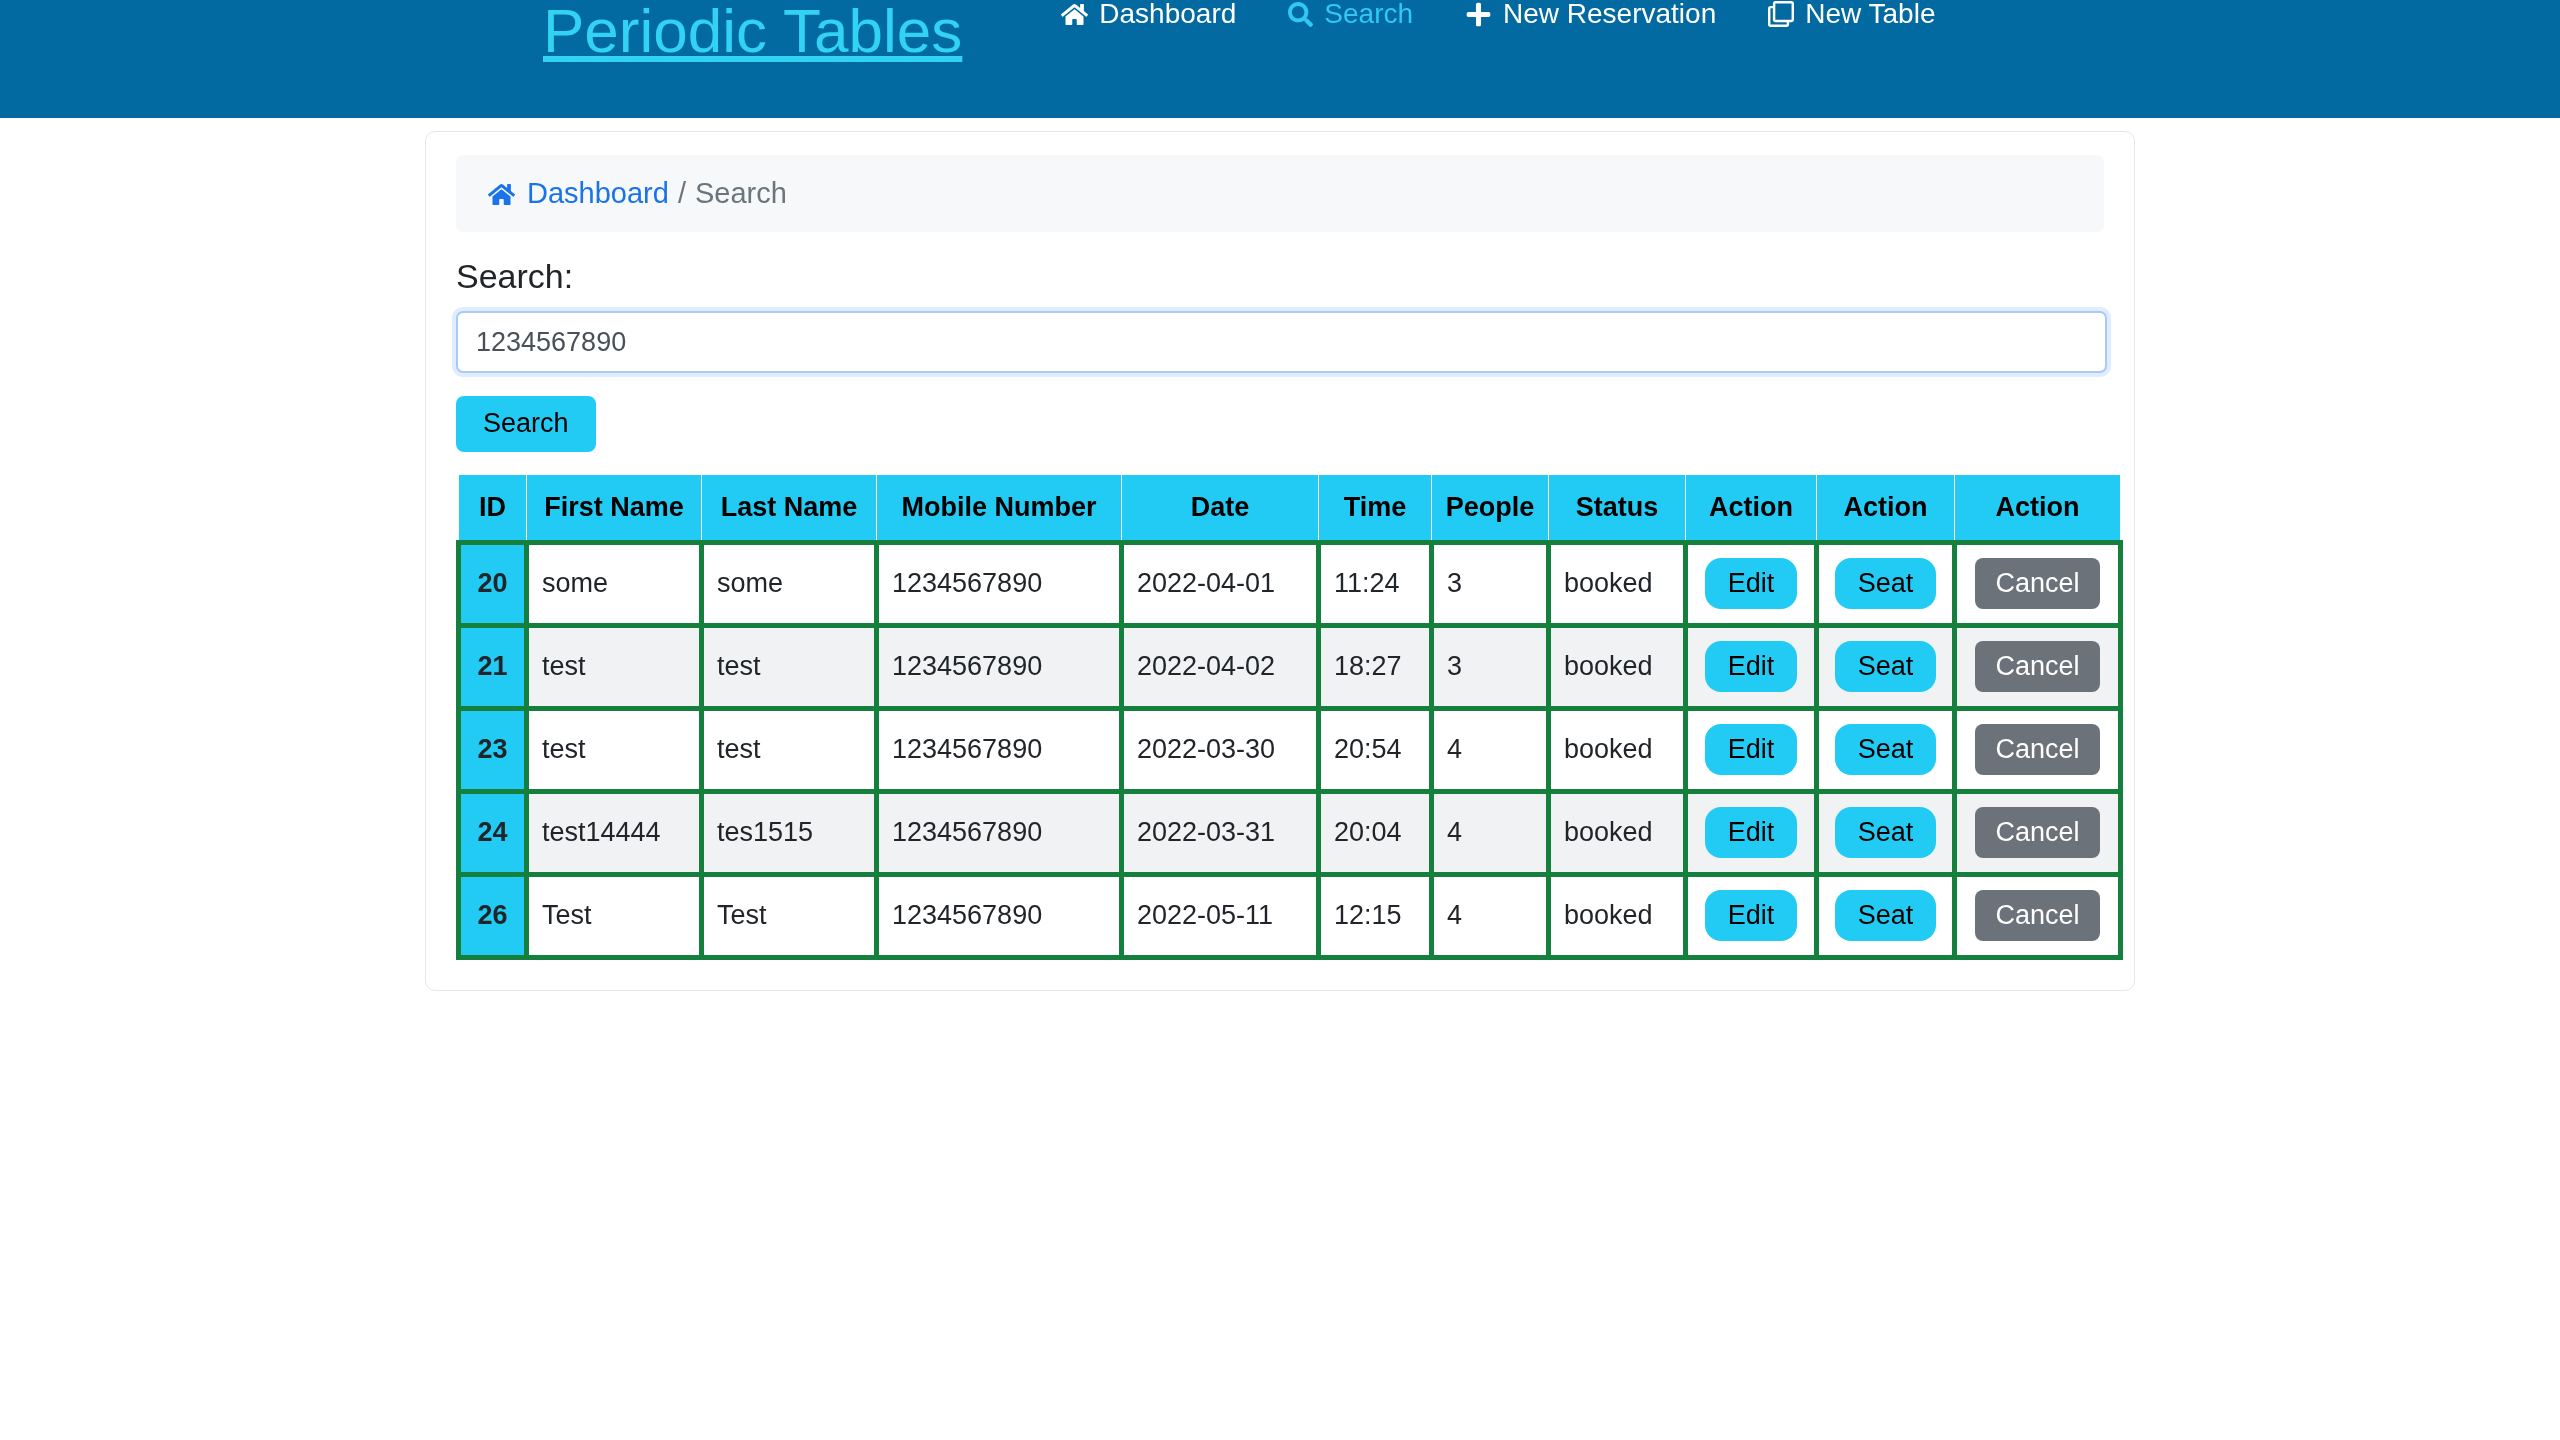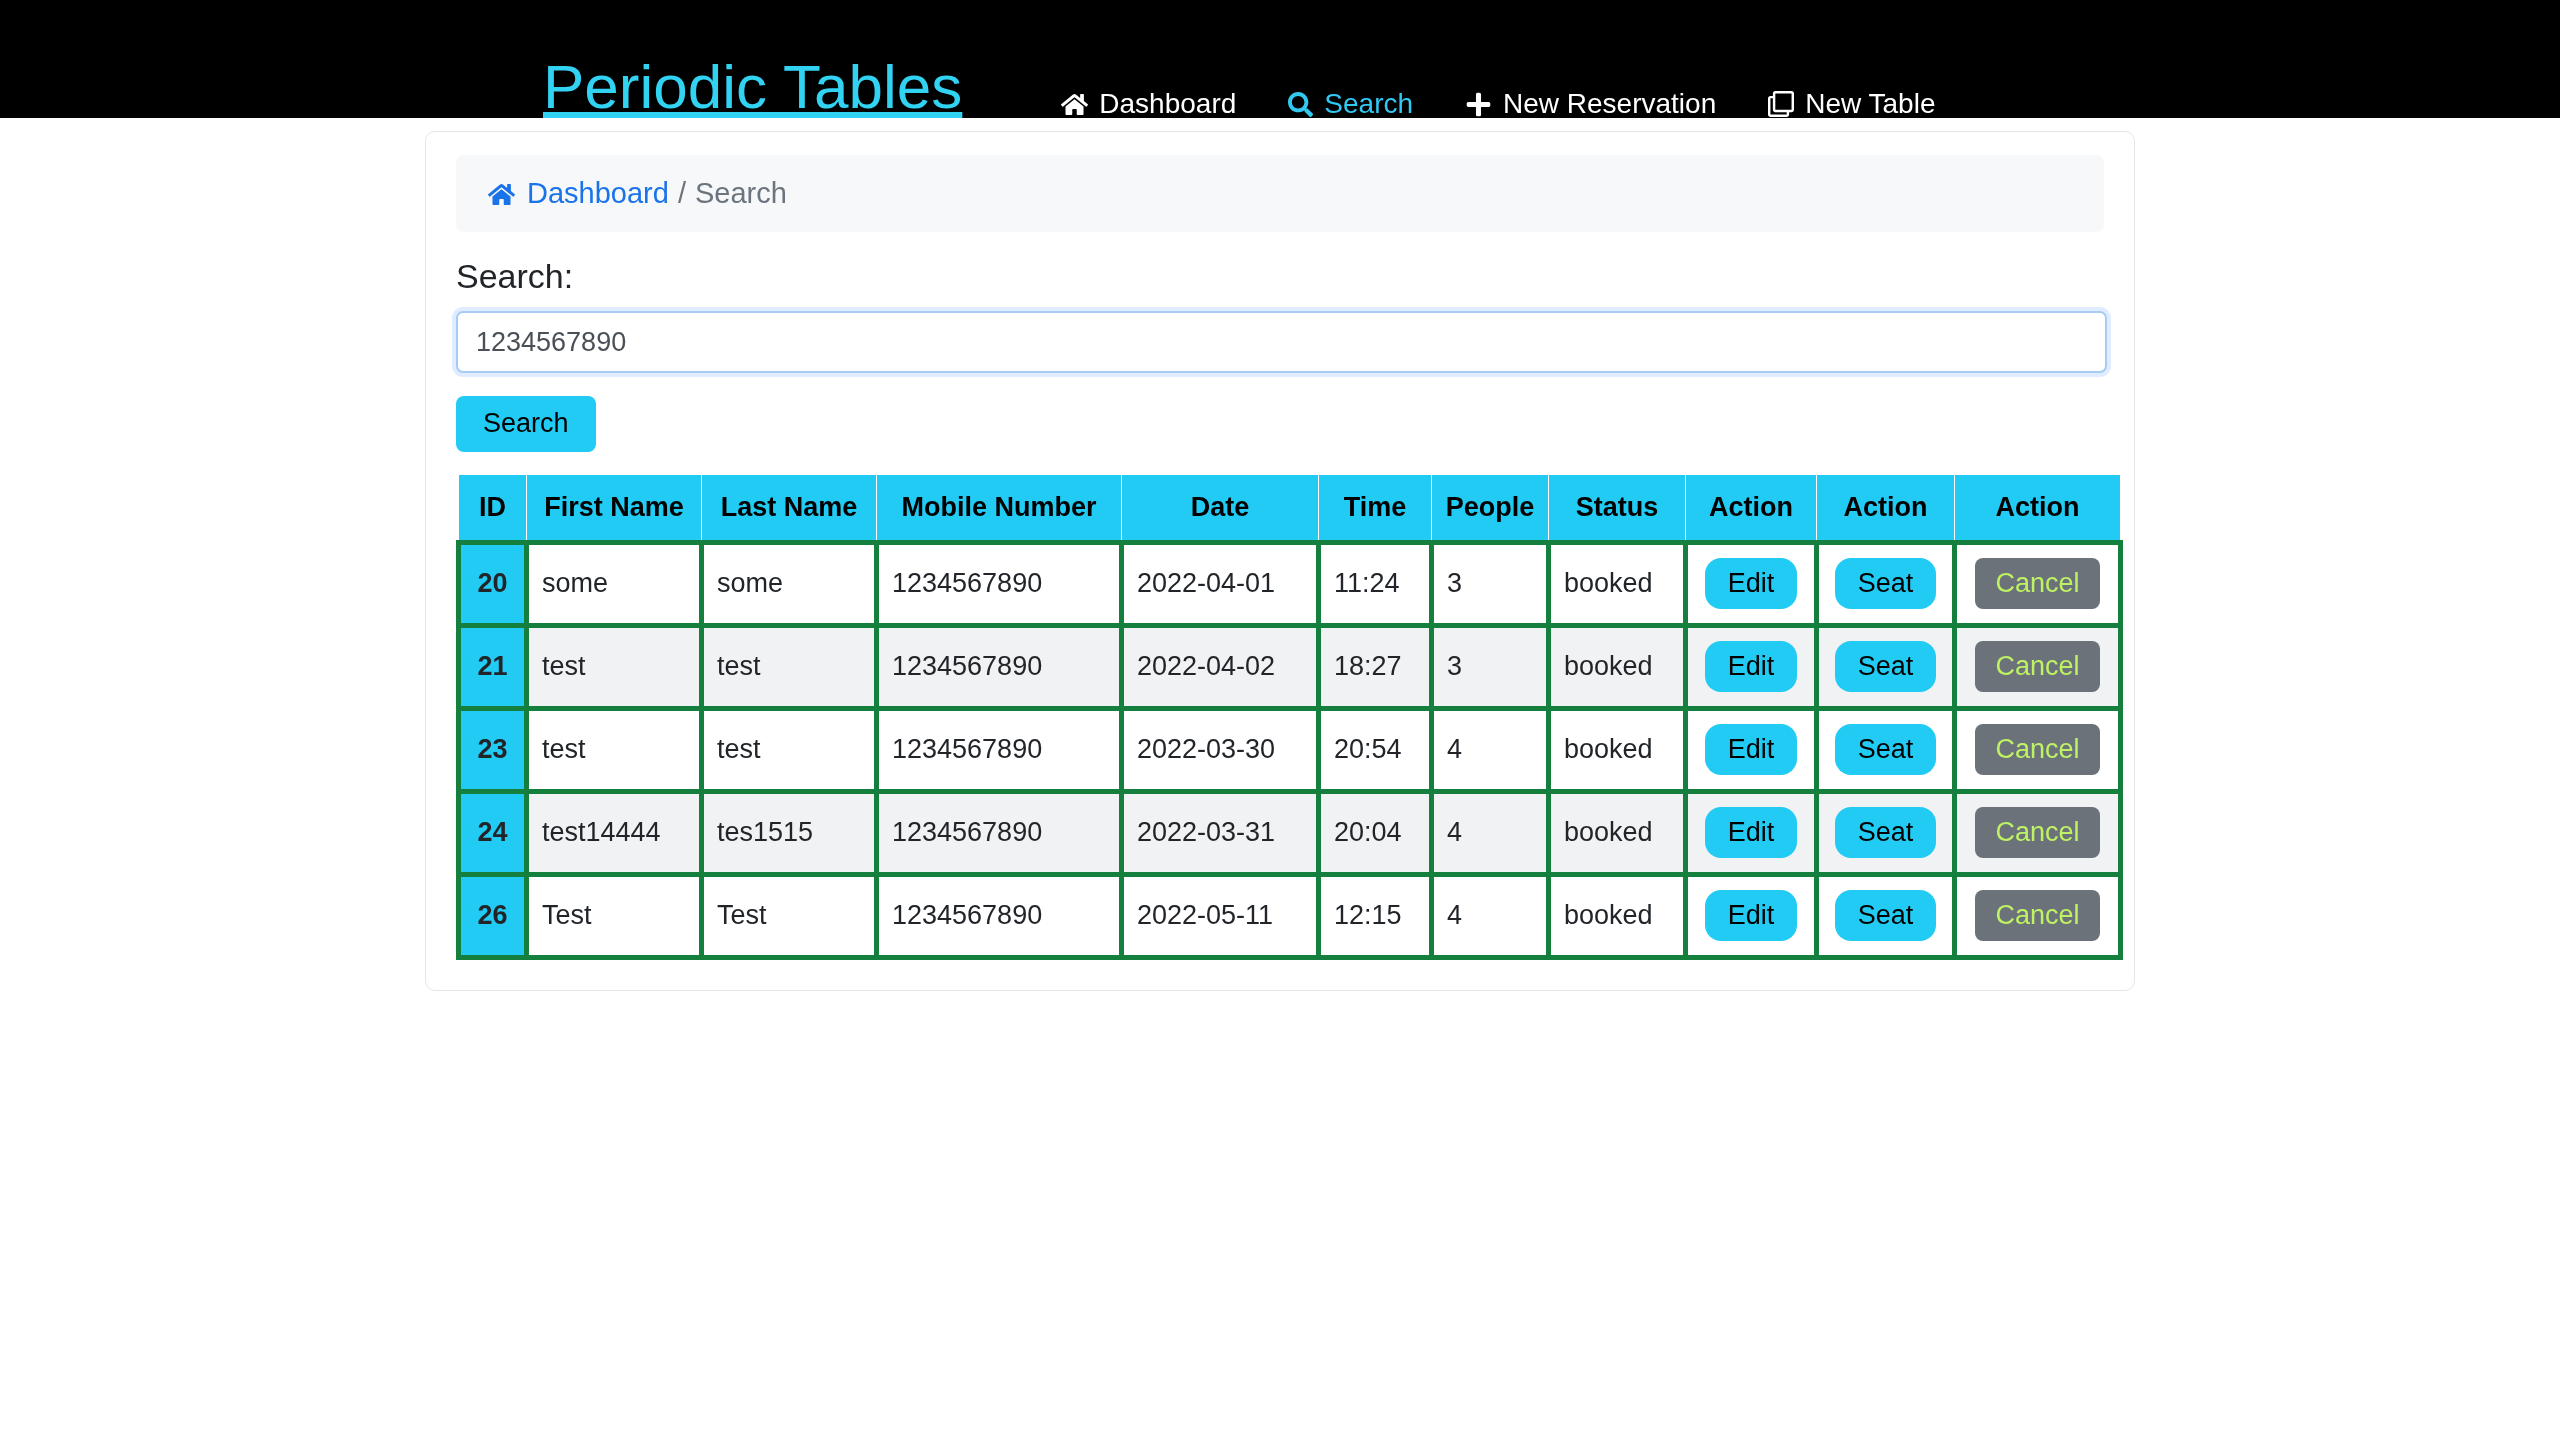--- a/index.html
+++ b/index.html
@@ -6,24 +6,24 @@
   html, body {
     margin: 0; padding: 0;
     width: 2560px; height: 1440px;
     background: #ffffff;
     font-family: "Liberation Sans", sans-serif;
     -webkit-font-smoothing: antialiased;
   }
 
   
   .navbar {
-    background: #000000;
+    background: #0369a1;
     height: 118px;
     display: flex;
-    align-items: flex-end;
+    align-items: flex-start;
     padding: 0 0 0 0;
     width: 2560px;
   }
   .brand {
     color: #31d2f2;
     font-size: 62px;
     font-weight: 400;
     letter-spacing: 0px;
     margin-left: 543px;
     line-height: 1;
@@ -170,21 +170,21 @@
     border: none;
     border-radius: 16px;
     font-size: 27px;
     padding: 10px 23px;
     font-family: "Liberation Sans", sans-serif;
     cursor: pointer;
     line-height: 1.15;
   }
   .btn-cancel {
     background: #6b7279;
-    color: #bef264;
+    color: #ffffff;
     border: none;
     border-radius: 8px;
     font-size: 27px;
     padding: 10px 20px;
     font-family: "Liberation Sans", sans-serif;
     cursor: pointer;
     line-height: 1.15;
   }
 
   

